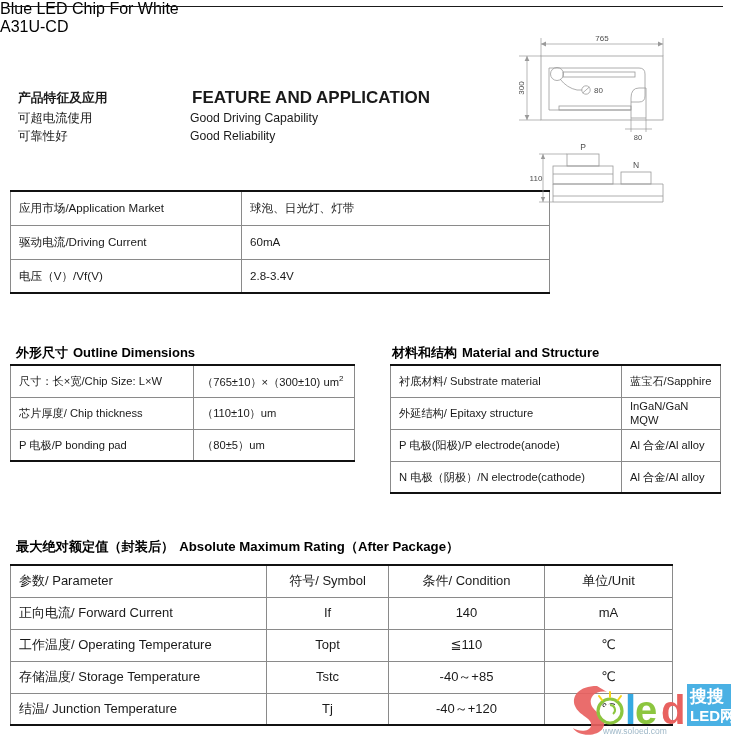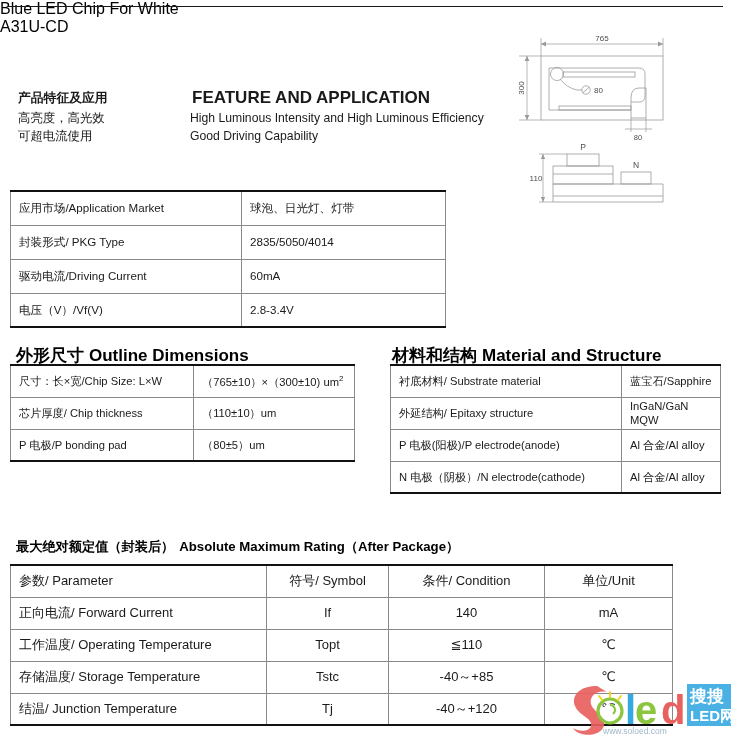--- a/index.html
+++ b/index.html
@@ -70,21 +70,21 @@
     line-height: 1.25;
   }
   .dtable.thickframe {
     border-top: 2px solid #111;
     border-bottom: 2px solid #111;
   }
 
   
   #tbl-application {
     left: 10px; top: 190px;
-    width: 436px;
+    width: 540px;
   }
   #tbl-application td { height: 34px; }
   #tbl-application td.k { width: 231px; }
 
   
   #tbl-outline {
     left: 10px; top: 364px;
     width: 345px;
   }
   #tbl-outline td { height: 32px; font-size: 11.2px; }
@@ -109,21 +109,21 @@
   #tbl-rating td.c3 { width: 156px; text-align: center; }
   #tbl-rating td.c4 { width: 128px; text-align: center; }
   #tbl-rating tr.hdr td { text-align: center; }
   #tbl-rating tr.hdr td.c1 { text-align: left; }
 
   .sup { font-size: 0.72em; vertical-align: super; }
 
   
   .sec-heading {
     position: absolute;
-    font-size: 17px;
+    font-size: 13px;
     font-weight: bold;
     white-space: nowrap;
   }
   #head-outline { left: 16px; top: 344px; }
   #head-material { left: 392px; top: 344px; }
   #head-rating { left: 16px; top: 538px; font-size: 13.2px; }
 
   .sec-heading .cn { font-weight: bold; }
   .sec-heading .en { font-weight: bold; padding-left: 5px; }
 
@@ -149,38 +149,34 @@
 
 <div>Blue LED Chip For White</div>
 <div>A31U-CD</div>
 
 <div class="feature-block">
   <div class="feature-row head">
     <div class="feature-cn">产品特征及应用</div>
     <div class="feature-en">FEATURE AND APPLICATION</div>
   </div>
   <div class="feature-row">
-    <div class="feature-cn">高亮度，高光效</div>
-    <div class="feature-en">High Luminous Intensity and High Luminous Efficiency</div>
+    <div class="feature-cn">可超电流使用</div>
+    <div class="feature-en">Good Driving Capability</div>
   </div>
   <div class="feature-row">
-    <div class="feature-cn">可超电流使用</div>
-    <div class="feature-en">Good Driving Capability</div>
+    <div class="feature-cn">可靠性好</div>
+    <div class="feature-en">Good Reliability</div>
   </div>
 </div>
 
 <table class="dtable thickframe" id="tbl-application">
   <tbody>
       <tr>
     <td class="k">应用市场/Application Market</td>
     <td class="v">球泡、日光灯、灯带</td>
-  </tr>
-  <tr>
-    <td class="k">封装形式/ PKG Type</td>
-    <td class="v">2835/5050/4014</td>
   </tr>
   <tr>
     <td class="k">驱动电流/Driving Current</td>
     <td class="v">60mA</td>
   </tr>
   <tr>
     <td class="k">电压（V）/Vf(V)</td>
     <td class="v">2.8-3.4V</td>
   </tr>
 </tbody>

